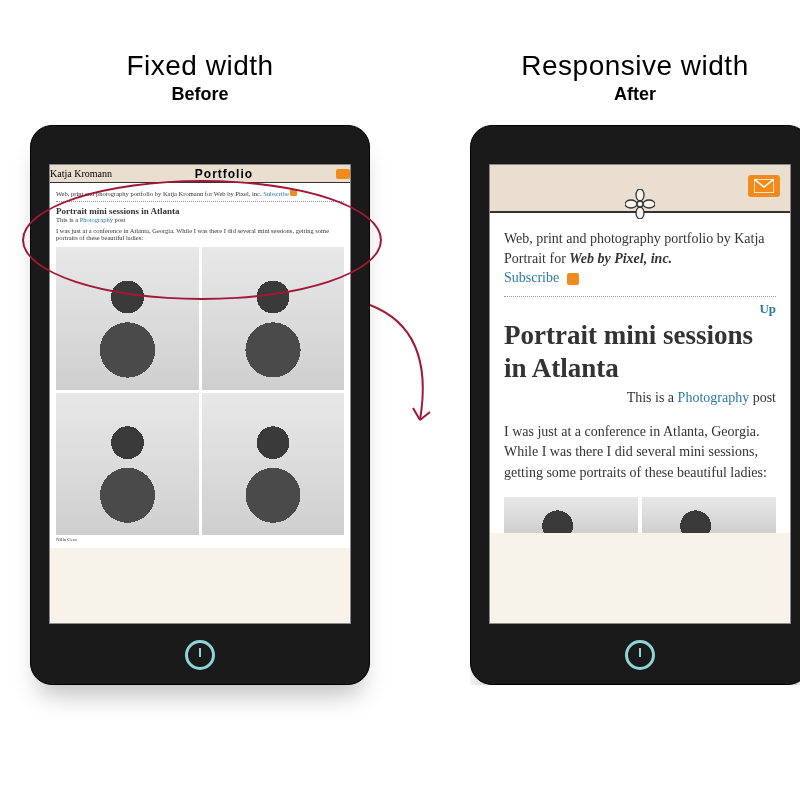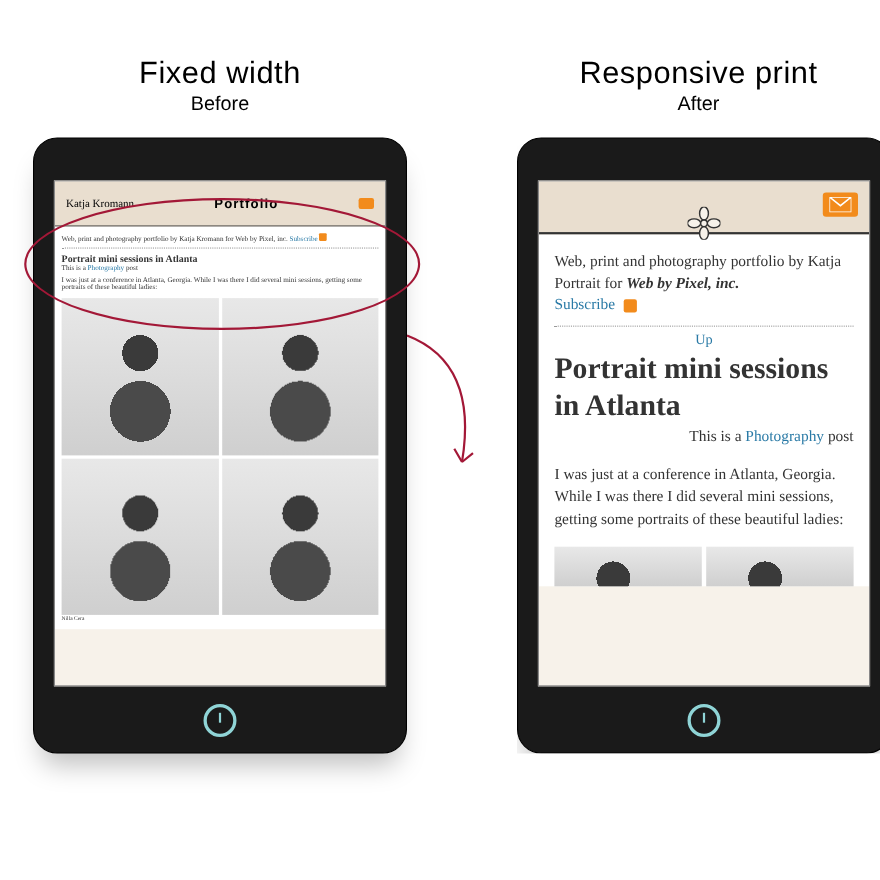--- a/index.html
+++ b/index.html
@@ -11,21 +11,21 @@
 }
 .comparison {
   display: flex;
   justify-content: space-between;
   padding: 50px 0 0 30px;
   gap: 50px;
 }
 .panel { display: flex; flex-direction: column; align-items: center; }
 .panel-heading { text-align: center; font-family: 'Century Gothic', sans-serif; }
 .panel-heading h1 { font-size: 28px; font-weight: 400; letter-spacing: 0.5px; }
-.panel-heading h2 { font-size: 18px; font-weight: 400; margin-top: 2px; }
+.panel-heading h2 { font-size: 18px; font-weight: 700; margin-top: 2px; }
 
 .device {
   width: 340px; height: 560px;
   background: #1a1a1a;
   border-radius: 22px;
   position: relative;
   margin-top: 20px;
   box-shadow: 0 18px 24px -8px rgba(0,0,0,0.25);
   border: 1px solid #000;
 }
@@ -46,23 +46,23 @@
   display: flex; align-items: center; justify-content: center;
 }
 .device .home-btn .pwr { width: 2px; height: 9px; background: #8fd4d6; margin-top: -6px; }
 
 
 .panel.right .device { margin-right: -30px; }
 .right-clip { overflow: hidden; width: 330px; }
 
 
 .fw-header {
-  height: 41px; background: #e9decf;
+  height: 18px; background: #e9decf;
   display: flex; justify-content: space-between; align-items: center;
-  padding: 0 10px; font-size: 8px;
+  padding: 0 0; font-size: 8px;
   border-bottom: 1px solid #333;
 }
 .fw-logo { font-family: cursive; font-size: 10px; }
 .fw-title { font-family: 'Century Gothic', sans-serif; font-weight: 700; letter-spacing: 1px; font-size: 12px; text-align: right; }
 .fw-mail { width: 14px; height: 10px; background: #f28b1c; border-radius: 2px; }
 .fw-body { padding: 6px; font-size: 6.5px; color: #333; background: #fff; }
 .fw-body .sub { color: #2a7aa6; }
 .fw-hr { border-top: 1px dotted #999; margin: 4px 0; }
 .fw-h { font-size: 9px; font-weight: 700; font-family: Georgia, serif; }
 .fw-grid {
@@ -89,21 +89,21 @@
   position: absolute; right: 10px; top: 10px;
   width: 32px; height: 22px; background: #f28b1c; border-radius: 3px;
   display: flex; align-items: center; justify-content: center;
 }
 .rs-mail svg { display: block; }
 .rs-body { padding: 16px 14px 0 14px; background: #fff; font-size: 14px; color: #333; }
 .rs-body .intro { line-height: 1.4; }
 .rs-body .company { font-weight: 700; font-style: italic; }
 .rs-body .sub-link { color: #2a7aa6; }
 .rs-hr { border-top: 1px dotted #999; margin: 10px 0 4px 0; }
-.rs-up { text-align: center; color: #2a7aa6; font-size: 13px; margin-bottom: 2px; }
+.rs-up { text-align: right; color: #2a7aa6; font-size: 13px; margin-bottom: 2px; font-weight: bold; }
 .rs-h { font-family: Georgia, serif; font-size: 27px; line-height: 1.2; font-weight: 700; }
 .rs-cat { margin-top: 6px; text-align: right; }
 .rs-cat .lnk { color: #2a7aa6; }
 .rs-para { margin-top: 16px; line-height: 1.45; }
 .rs-grid { display: grid; grid-template-columns: 1fr 1fr; gap: 4px; margin-top: 14px; }
 .rs-grid .ph {
   height: 36px;
   background: radial-gradient(circle at 40% 80%, #3a3a3a 0 18%, transparent 18%),
               linear-gradient(#e8e8e8, #cfcfcf);
 }
@@ -162,21 +162,21 @@
         </div>
       </div>
       <div class="home-btn">
           <div class="pwr"></div>
         </div>
     </div>
   </div>
 
   <div class="panel right">
     <div class="panel-heading">
-      <h1>Responsive print</h1>
+      <h1>Responsive width</h1>
       <h2>After</h2>
     </div>
     <div class="right-clip">
       <div class="device">
         <div class="screen">
           <div class="rs-header">
             <div class="rs-mail">
               <svg width="20" height="14" viewBox="0 0 20 14">
                   <path d="M0 0 L10 8 L20 0 M0 0 H20 V14 H0 Z" fill="none" stroke="#fff" stroke-width="1.4"></path>
                 </svg>

